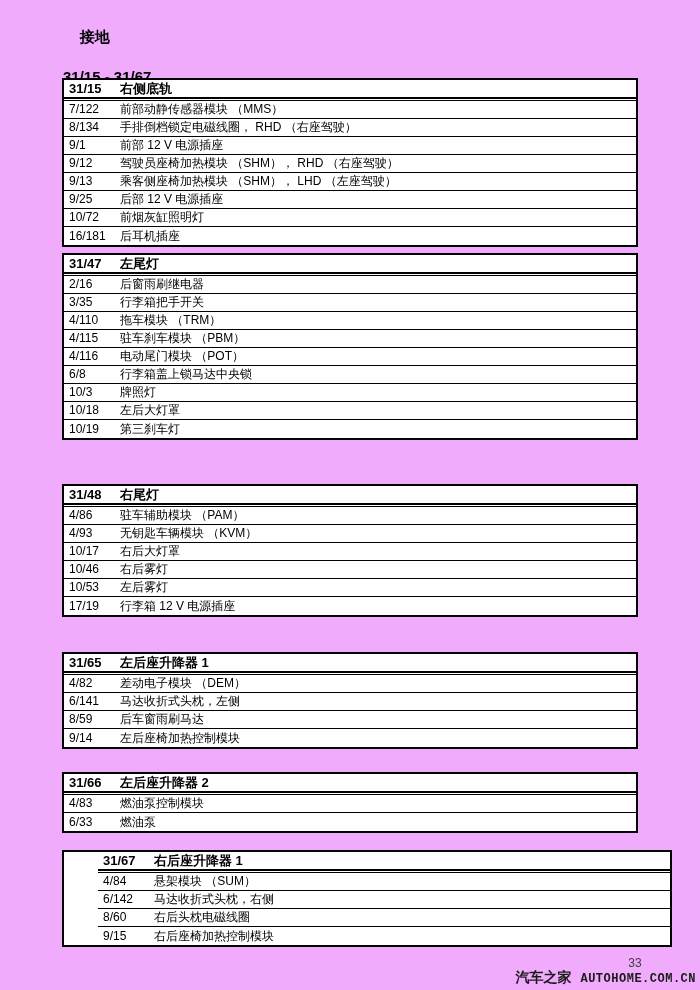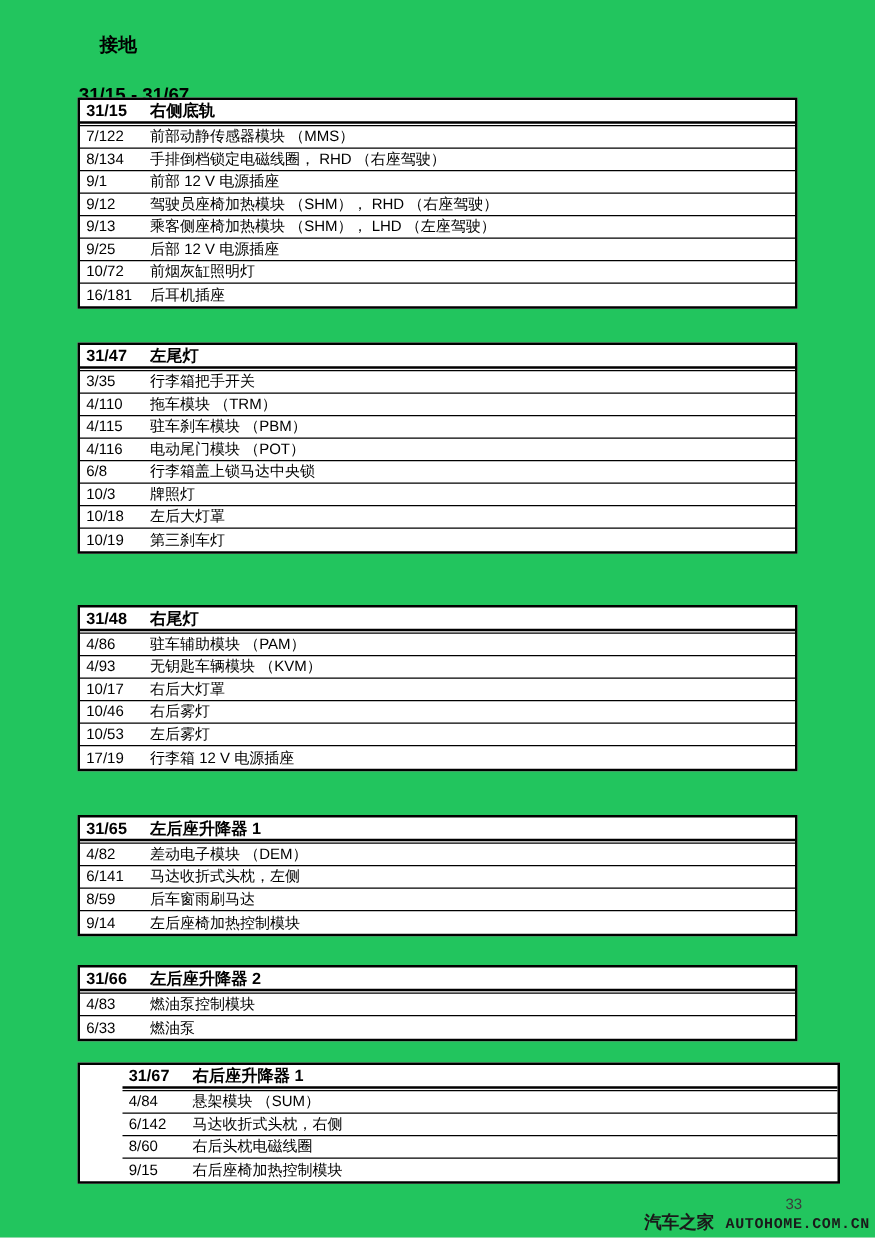--- a/index.html
+++ b/index.html
@@ -1,20 +1,20 @@
 <!DOCTYPE html>
 <html><head>
 <meta charset="utf-8">
 <style>
   html,body { margin:0; padding:0; background:#e8e8e8; }
   .page {
     position:relative;
     width:700px; height:990px;
     margin:0 auto;
-    background:#22c55e;
+    background:#f0abfc;
     font-family:"Liberation Sans","DejaVu Sans",sans-serif;
     color:#000;
     overflow:hidden;
   }
   .doc-title {
     position:absolute; left:63px; top:7px;
     font-size:15px; font-weight:bold; line-height:20px;
     white-space:pre;
   }
   .doc-title .sub { display:block; }
@@ -113,27 +113,31 @@
       <div class="col-desc">前烟灰缸照明灯</div>
     </div>
 
     <div class="grow">
       <div class="col-id">16/181</div>
       <div class="col-desc">后耳机插座</div>
     </div>
   </div>
     </div>
 
-    <div class="gtable" style="top: 274px;">
+    <div class="gtable" style="top: 253px;">
       <div class="gtable-header">
         <div class="col-id">31/47</div>
         <div class="col-desc">左尾灯</div>
       </div>
       <div class="dbl-rule"></div>
       <div class="gtable-body">
+    <div class="grow">
+      <div class="col-id">2/16</div>
+      <div class="col-desc">后窗雨刷继电器</div>
+    </div>
 
     <div class="grow">
       <div class="col-id">3/35</div>
       <div class="col-desc">行李箱把手开关</div>
     </div>
 
     <div class="grow">
       <div class="col-id">4/110</div>
       <div class="col-desc">拖车模块 （TRM）</div>
     </div>

